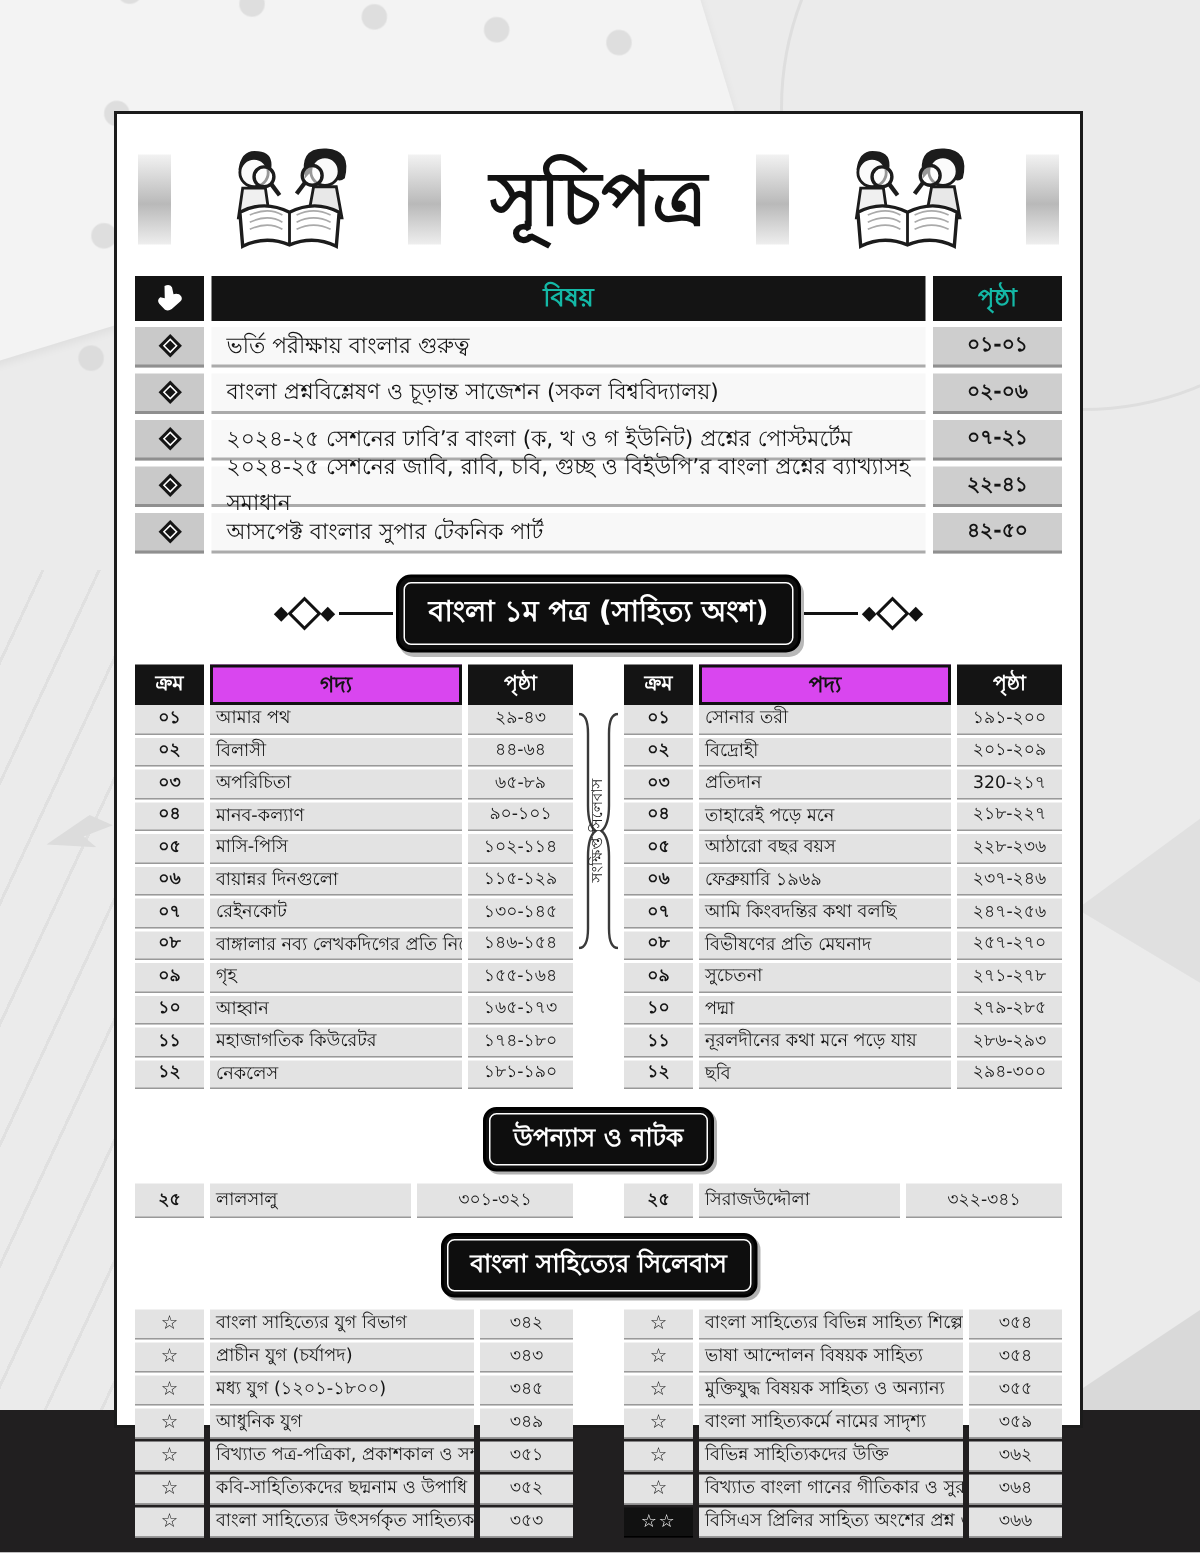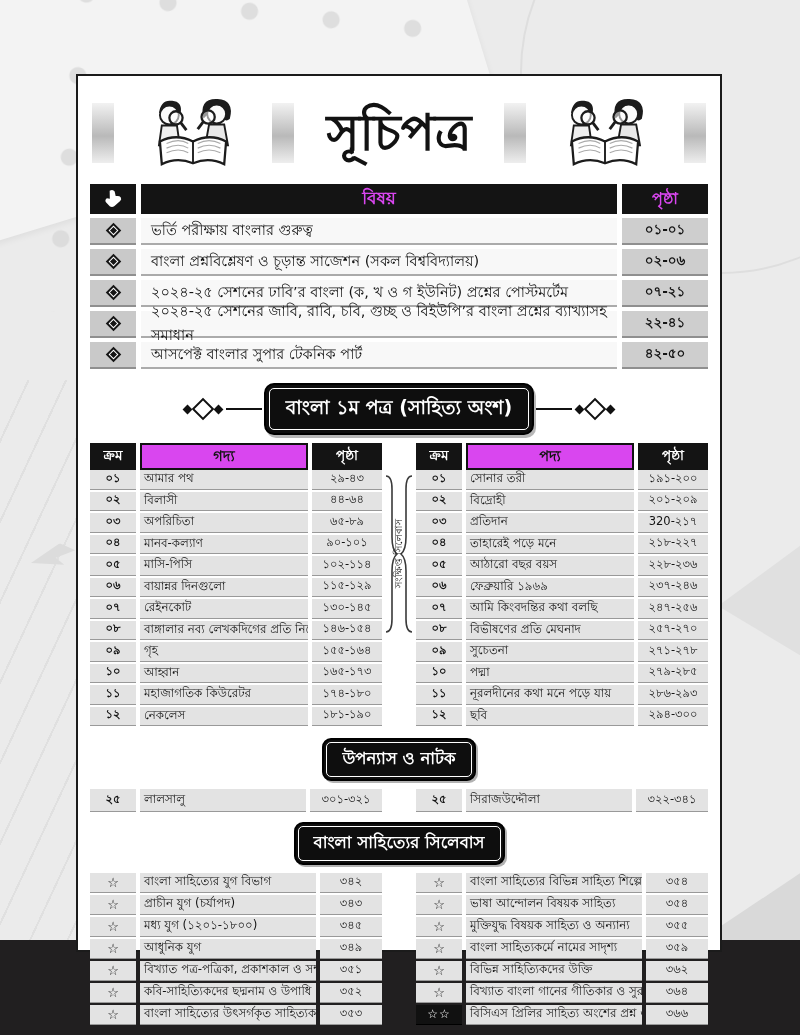--- a/index.html
+++ b/index.html
@@ -33,21 +33,21 @@
 
   
   .hdr{display:flex;align-items:center;justify-content:space-between;height:90px;margin:2px 2px 6px;text-align:right;}
   .gbar{width:22px;height:60px;background:linear-gradient(180deg,#f2f2f2 0%,#b9b9b9 55%,#eeeeee 100%);}
   .main-title{font-size:50px;font-weight:bold;color:#121212;line-height:1;padding:0 6px;}
   .kids{width:104px;height:78px;flex:0 0 auto;}
 
   
   .t1{margin-top:4px;}
   .t1-head,.t1-row{display:flex;gap:5px;}
-  .t1-head > div{background:#141414;color:#d946ef;font-weight:bold;}
+  .t1-head > div{background:#141414;color:#14b8a6;font-weight:bold;}
   .t1-ic-h{width:46px;height:30px;display:flex;align-items:center;justify-content:center;}
   .t1-sub-h{flex:1;height:30px;display:flex;align-items:center;justify-content:center;font-size:17px;}
   .t1-pg-h{width:86px;height:30px;display:flex;align-items:center;justify-content:center;font-size:16px;}
   .t1-row{margin-top:4px;height:27px;}
   .t1-ic{width:46px;background:#c9c9c9;border-bottom:2px solid #8f8f8f;display:flex;align-items:center;justify-content:center;}
   .t1-sub{flex:1;background:#f8f8f8;border-bottom:2px solid #ababab;display:flex;align-items:center;padding-left:10px;font-size:14.5px;}
   .t1-pg{width:86px;background:#cecece;border-bottom:2px solid #8f8f8f;display:flex;align-items:center;justify-content:center;font-weight:bold;font-size:13.5px;}
   .dmd{width:11px;height:11px;background:#151515;transform:rotate(45deg);position:relative;}
   .dmd::after{content:"";position:absolute;inset:2px;border:1px solid #fff;}
 
@@ -66,21 +66,21 @@
   .lt{flex:1;min-width:0;}
   .lt-head{display:flex;gap:4px;height:27px;margin-bottom:0;}
   .lt-sr-h{width:46px;background:#141414;color:#fff;font-weight:bold;font-size:13.5px;display:flex;align-items:center;justify-content:center;}
   .lt-nm-h{flex:1;background:#d946ef;border:2px solid #111;box-sizing:border-box;font-weight:bold;font-size:14.5px;display:flex;align-items:center;justify-content:center;}
   .lt-pg-h{width:70px;background:#141414;color:#fff;font-weight:bold;font-size:13.5px;display:flex;align-items:center;justify-content:center;}
   .lt-row{display:flex;gap:4px;height:19.5px;margin-bottom:2px;}
   .cell{background:#e3e3e3;border-bottom:1.5px solid #999;box-sizing:border-box;}
   .c-sr{width:46px;display:flex;align-items:center;justify-content:center;font-weight:bold;font-size:11.5px;}
   .c-nm{flex:1;display:flex;align-items:center;padding-left:4px;font-size:11.8px;white-space:nowrap;overflow:hidden;min-width:0;}
   .c-pg{width:70px;display:flex;align-items:center;justify-content:center;font-size:11.5px;}
-  .wide .c-pg{width:72px;}
+  .wide .c-pg{width:104px;}
 
   
   .brace-wrap{position:absolute;left:50%;transform:translateX(-50%);top:32px;width:34px;height:158px;
     display:flex;align-items:center;justify-content:center;z-index:3;}
   .vnote{writing-mode:vertical-rl;transform:rotate(180deg);font-size:10px;color:#222;white-space:nowrap;}
 
   
   .pill{background:#0e0e0e;color:#fff;font-weight:bold;font-size:16.5px;padding:6px 18px;border-radius:9px;
     border:2px solid #000;outline:1.5px solid #fff;outline-offset:-5px;width:max-content;
     margin:10px auto 8px;box-shadow:2px 2px 0 rgba(0,0,0,.3);}

